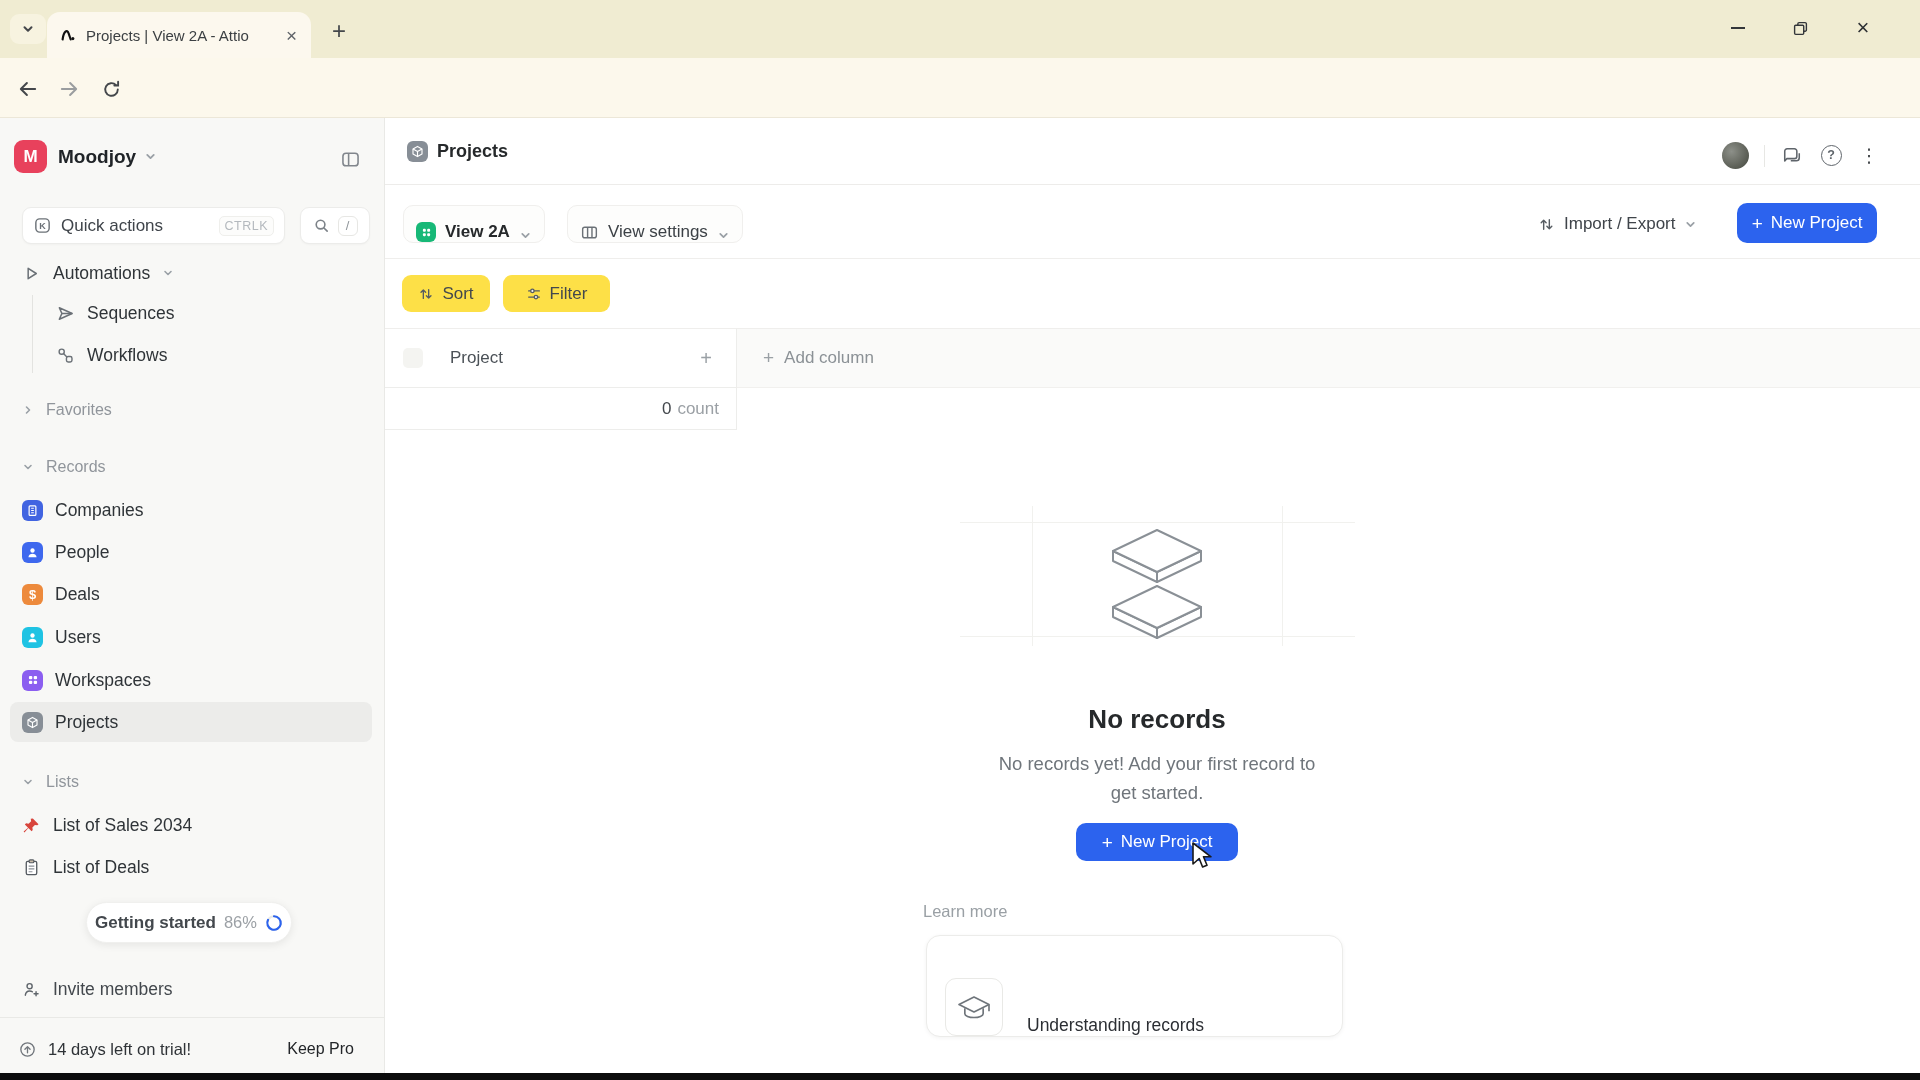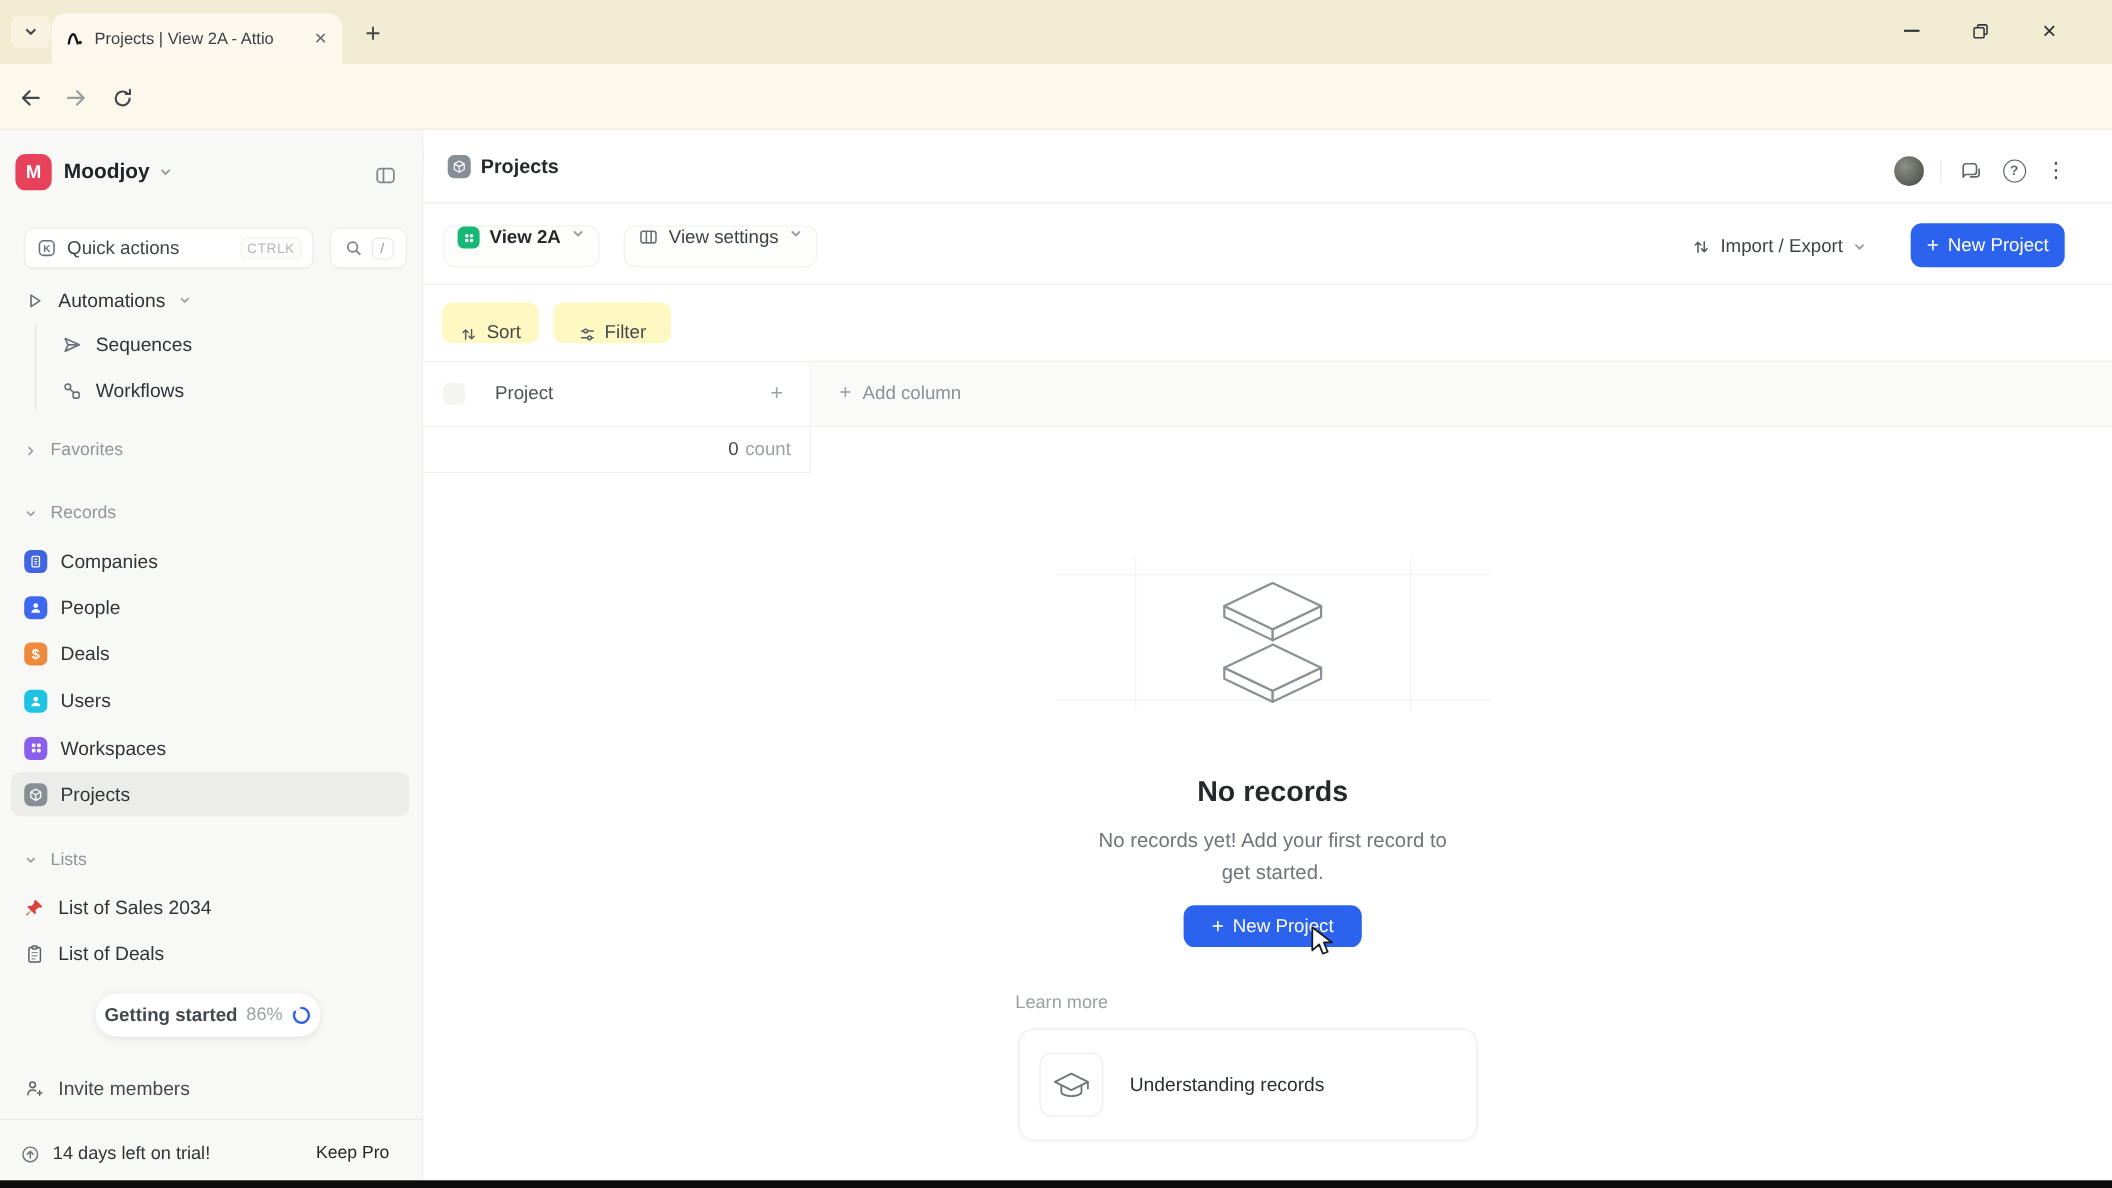--- a/index.html
+++ b/index.html
@@ -62,53 +62,53 @@
   .main{position:absolute;left:385px;top:118px;width:1535px;height:962px;background:#fff}
   .mheader{position:absolute;left:0;top:0;width:100%;height:67px;border-bottom:1px solid #edecea}
   .mtitle{position:absolute;left:52px;top:0;height:67px;display:flex;align-items:center;font-size:18px;font-weight:600;color:#26292b}
   .hicon{position:absolute;top:23px}
   .hdivider{position:absolute;left:1379px;top:27px;width:1px;height:22px;background:#e7e7e4}
   .m-avatar{position:absolute;left:1337px;top:24px;width:27px;height:27px;border-radius:50%;background:radial-gradient(circle at 35% 35%,#8d9089,#55584f 75%)}
   .round-ic{width:28px;height:28px;display:flex;align-items:center;justify-content:center}
   .help-circle{width:21px;height:21px;border:1.5px solid #5f656b;border-radius:50%;color:#5f656b;font-size:12.5px;font-weight:700;display:flex;align-items:center;justify-content:center}
   .m-dots{position:absolute;left:1473px;top:23px;width:22px;height:28px;display:flex;align-items:center;justify-content:center;font-size:19px;color:#45494d}
 
-  .vpill{position:absolute;top:87px;height:38px;border:1px solid #f0efed;background:#fdfdfc;border-radius:10px;display:flex;align-items:flex-start;padding:0 12px;gap:9px}
+  .vpill{position:absolute;top:87px;height:38px;border:1px solid #f0efed;background:#fdfdfc;border-radius:10px;display:flex;align-items:flex-end;padding:0 12px;gap:9px}
   .vpill1{left:18px}.vpill2{left:182px}
   .v-label{font-size:17px;font-weight:600;color:#26292b}
   .v-label2{font-size:17px;font-weight:500;color:#3c4146}
   .imexp{position:absolute;left:1147px;top:87px;height:38px;display:flex;align-items:center;gap:9px;padding:0 6px;border-radius:9px}
   .imexp-label{font-size:17px;color:#3f444a;font-weight:500}
   .btn-primary{background:#2c63ee;color:#fff;border-radius:10px;display:flex;align-items:center;justify-content:center;gap:8px;font-size:17px;font-weight:500}
   .np-top{position:absolute;left:1352px;top:85px;width:140px;height:40px}
   .btn-plus{font-size:19px;font-weight:400;line-height:1}
   .toolbar-border{position:absolute;left:0;top:140px;width:100%;border-top:1px solid #efeeec}
 
-  .fpill{position:absolute;top:157px;height:37px;background:#fef9c3;border-radius:9px;display:flex;align-items:flex-end;justify-content:center;gap:8px}
+  .fpill{position:absolute;top:157px;height:37px;background:#fde047;border-radius:9px;display:flex;align-items:center;justify-content:center;gap:8px}
   .fpill1{left:17px;width:88px}.fpill2{left:118px;width:107px}
   .f-label{font-size:17px;color:#43484d;font-weight:500}
 
   .th-cell{position:absolute;left:0;top:210px;width:352px;height:60px;background:#fff;border-top:1px solid #efeeec;border-bottom:1px solid #ededeb;border-right:1px solid #ededeb;display:flex;align-items:center}
   .th-check{position:absolute;left:18px;width:20px;height:20px;border-radius:5px;background:#f4f4f1}
   .th-label{position:absolute;left:65px;font-size:17px;color:#4b5157;font-weight:500}
   .th-plus{position:absolute;right:24px;font-size:20px;color:#9aa0a5}
   .addcol{position:absolute;left:352px;right:0;top:210px;height:60px;background:#fafaf9;border-top:1px solid #efeeec;border-bottom:1px solid #f1f0ee;display:flex;align-items:center;gap:10px;padding-left:26px}
   .addcol-plus{font-size:19px;color:#9aa0a5}
   .addcol-label{font-size:17px;color:#8b9196}
   .count-row{position:absolute;left:0;top:270px;width:352px;height:42px;border-bottom:1px solid #ededeb;border-right:1px solid #ededeb;display:flex;align-items:center;justify-content:flex-end;padding-right:17px;gap:6px}
   .count-val{font-size:17px;color:#43484d;font-weight:500}
   .count-lab{font-size:17px;color:#9ba0a5}
 
   .gridline{position:absolute;background:#f1f1ee}
   .empty{position:absolute;left:492px;top:410px;width:560px;display:flex;flex-direction:column;align-items:center}
   .empty-title{margin-top:64px;font-size:26px;font-weight:700;color:#26292b}
   .empty-body{margin-top:14px;font-size:18.5px;line-height:29px;color:#6f757b;text-align:center}
   .np-empty{margin-top:16px;width:162px;height:38px}
   .learn-more{position:absolute;left:538px;top:784px;font-size:16.5px;color:#9aa0a5}
-  .learn-card{position:absolute;left:541px;top:817px;width:417px;height:102px;background:#fff;border:1px solid #ececea;border-radius:14px;box-shadow:0 1px 4px rgba(0,0,0,.05);display:flex;align-items:center;gap:24px;padding-left:18px}
+  .learn-card{position:absolute;left:541px;top:817px;width:417px;height:102px;background:#fff;border:1px solid #ececea;border-radius:14px;box-shadow:0 1px 4px rgba(0,0,0,.05);display:flex;align-items:flex-end;gap:24px;padding-left:18px}
   .card-iconbox{width:58px;height:58px;border:1px solid #e9e9e6;border-radius:11px;display:flex;align-items:center;justify-content:center;flex:none}
   .card-title{font-size:17.5px;font-weight:500;color:#2b2e33}
 
   .cursor{position:absolute;left:1191px;top:842px;z-index:50}
 </style>
 </head>
 <body>
 
 <div class="tabstrip">
   <div class="tab-search-btn">

